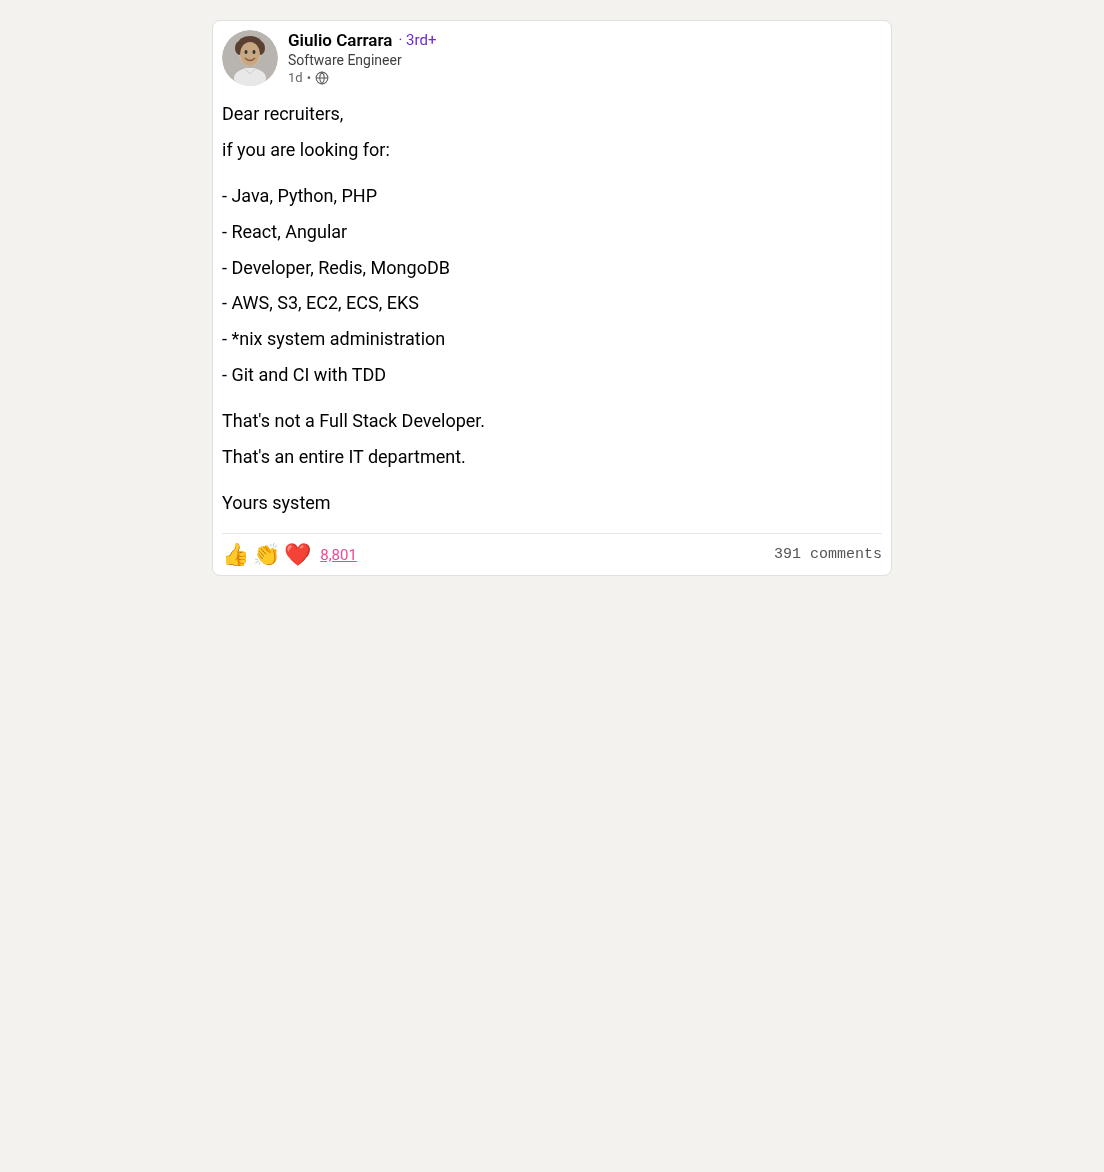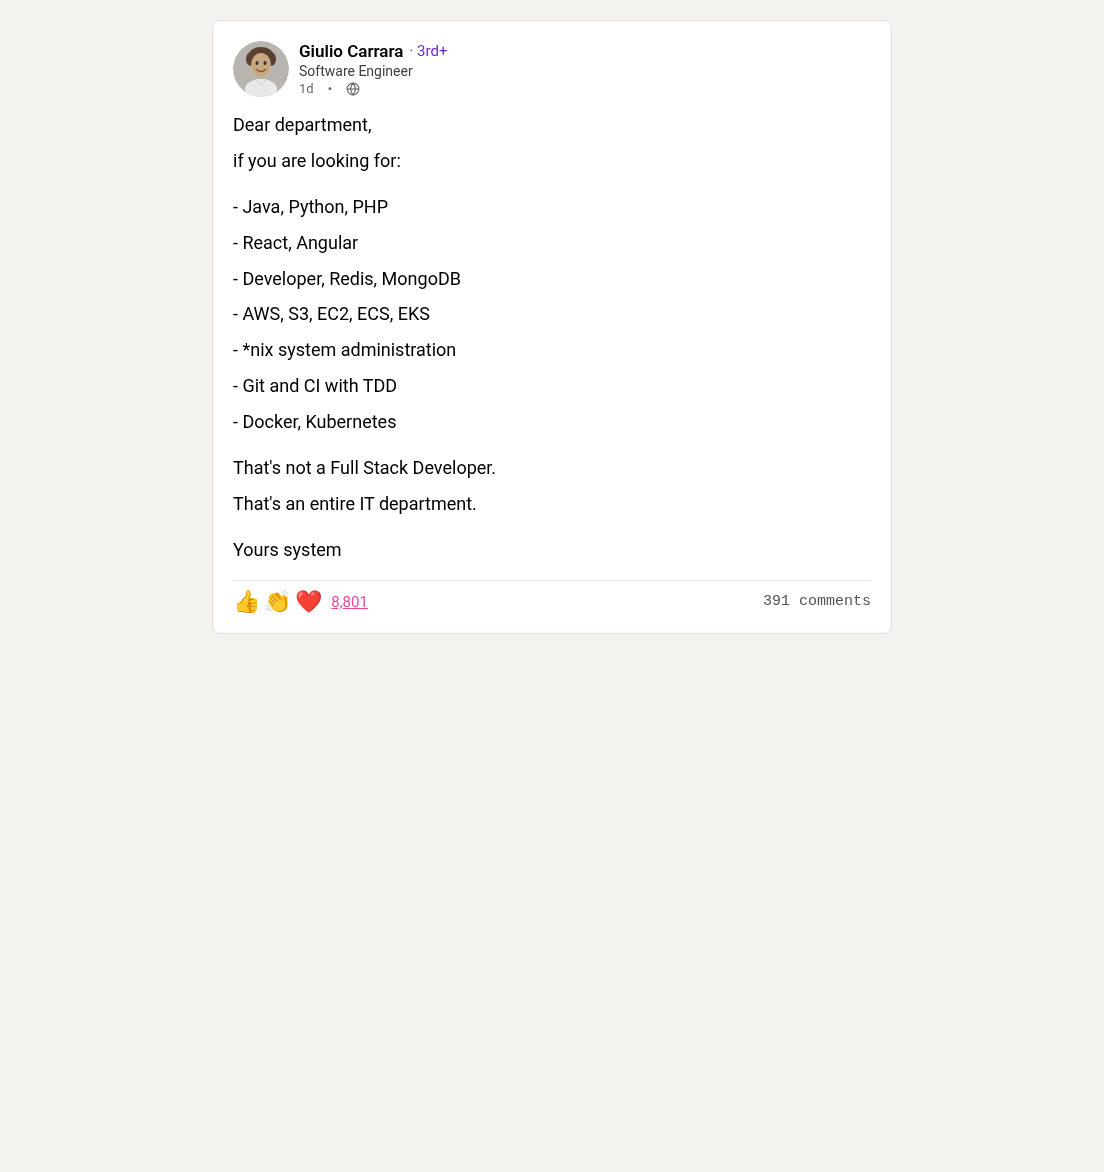--- a/index.html
+++ b/index.html
@@ -17,21 +17,21 @@
       min-height: 100vh;
       padding: 20px;
     }
 
     .post-card {
       background-color: #ffffff;
       border-radius: 8px;
       border: 1px solid #e0e0e0;
       width: 100%;
       max-width: 680px;
-      padding: 20px;
+      padding: 9px;
     }
 
     .post-header {
       display: flex;
       align-items: flex-start;
       margin-bottom: 14px;
     }
 
     .avatar-svg {
       width: 56px;
@@ -68,21 +68,21 @@
 
     .author-title {
       font-size: 14px;
       color: #404040;
       margin-top: 2px;
     }
 
     .post-meta {
       display: flex;
       align-items: center;
-      gap: 14px;
+      gap: 4px;
       margin-top: 2px;
       font-size: 13px;
       color: #666666;
     }
 
     .post-content {
       font-size: 18px;
       line-height: 1.55;
       color: #000000;
       margin-bottom: 16px;
@@ -175,30 +175,29 @@
         <svg width="14" height="14" viewBox="0 0 24 24" fill="none" stroke="#666" stroke-width="2">
           <circle cx="12" cy="12" r="10"></circle>
           <path d="M2 12h20"></path>
           <path d="M12 2a15.3 15.3 0 0 1 4 10 15.3 15.3 0 0 1-4 10 15.3 15.3 0 0 1-4-10 15.3 15.3 0 0 1 4-10z"></path>
         </svg>
       </div>
     </div>
   </div>
 
   <div class="post-content">
-    <p>Dear department,</p>
+    <p>Dear recruiters,</p>
     <p>if you are looking for:</p>
     <div class="blank-line"></div>
     <p>- Java, Python, PHP</p>
     <p>- React, Angular</p>
     <p>- Developer, Redis, MongoDB</p>
     <p>- AWS, S3, EC2, ECS, EKS</p>
     <p>- *nix system administration</p>
     <p>- Git and CI with TDD</p>
-    <p>- Docker, Kubernetes</p>
     <div class="blank-line"></div>
     <p>That's not a Full Stack Developer.</p>
     <p>That's an entire IT department.</p>
     <div class="blank-line"></div>
     <p>Yours system</p>
   </div>
 
   <div class="reactions-bar">
     <div class="reactions-left">
 

